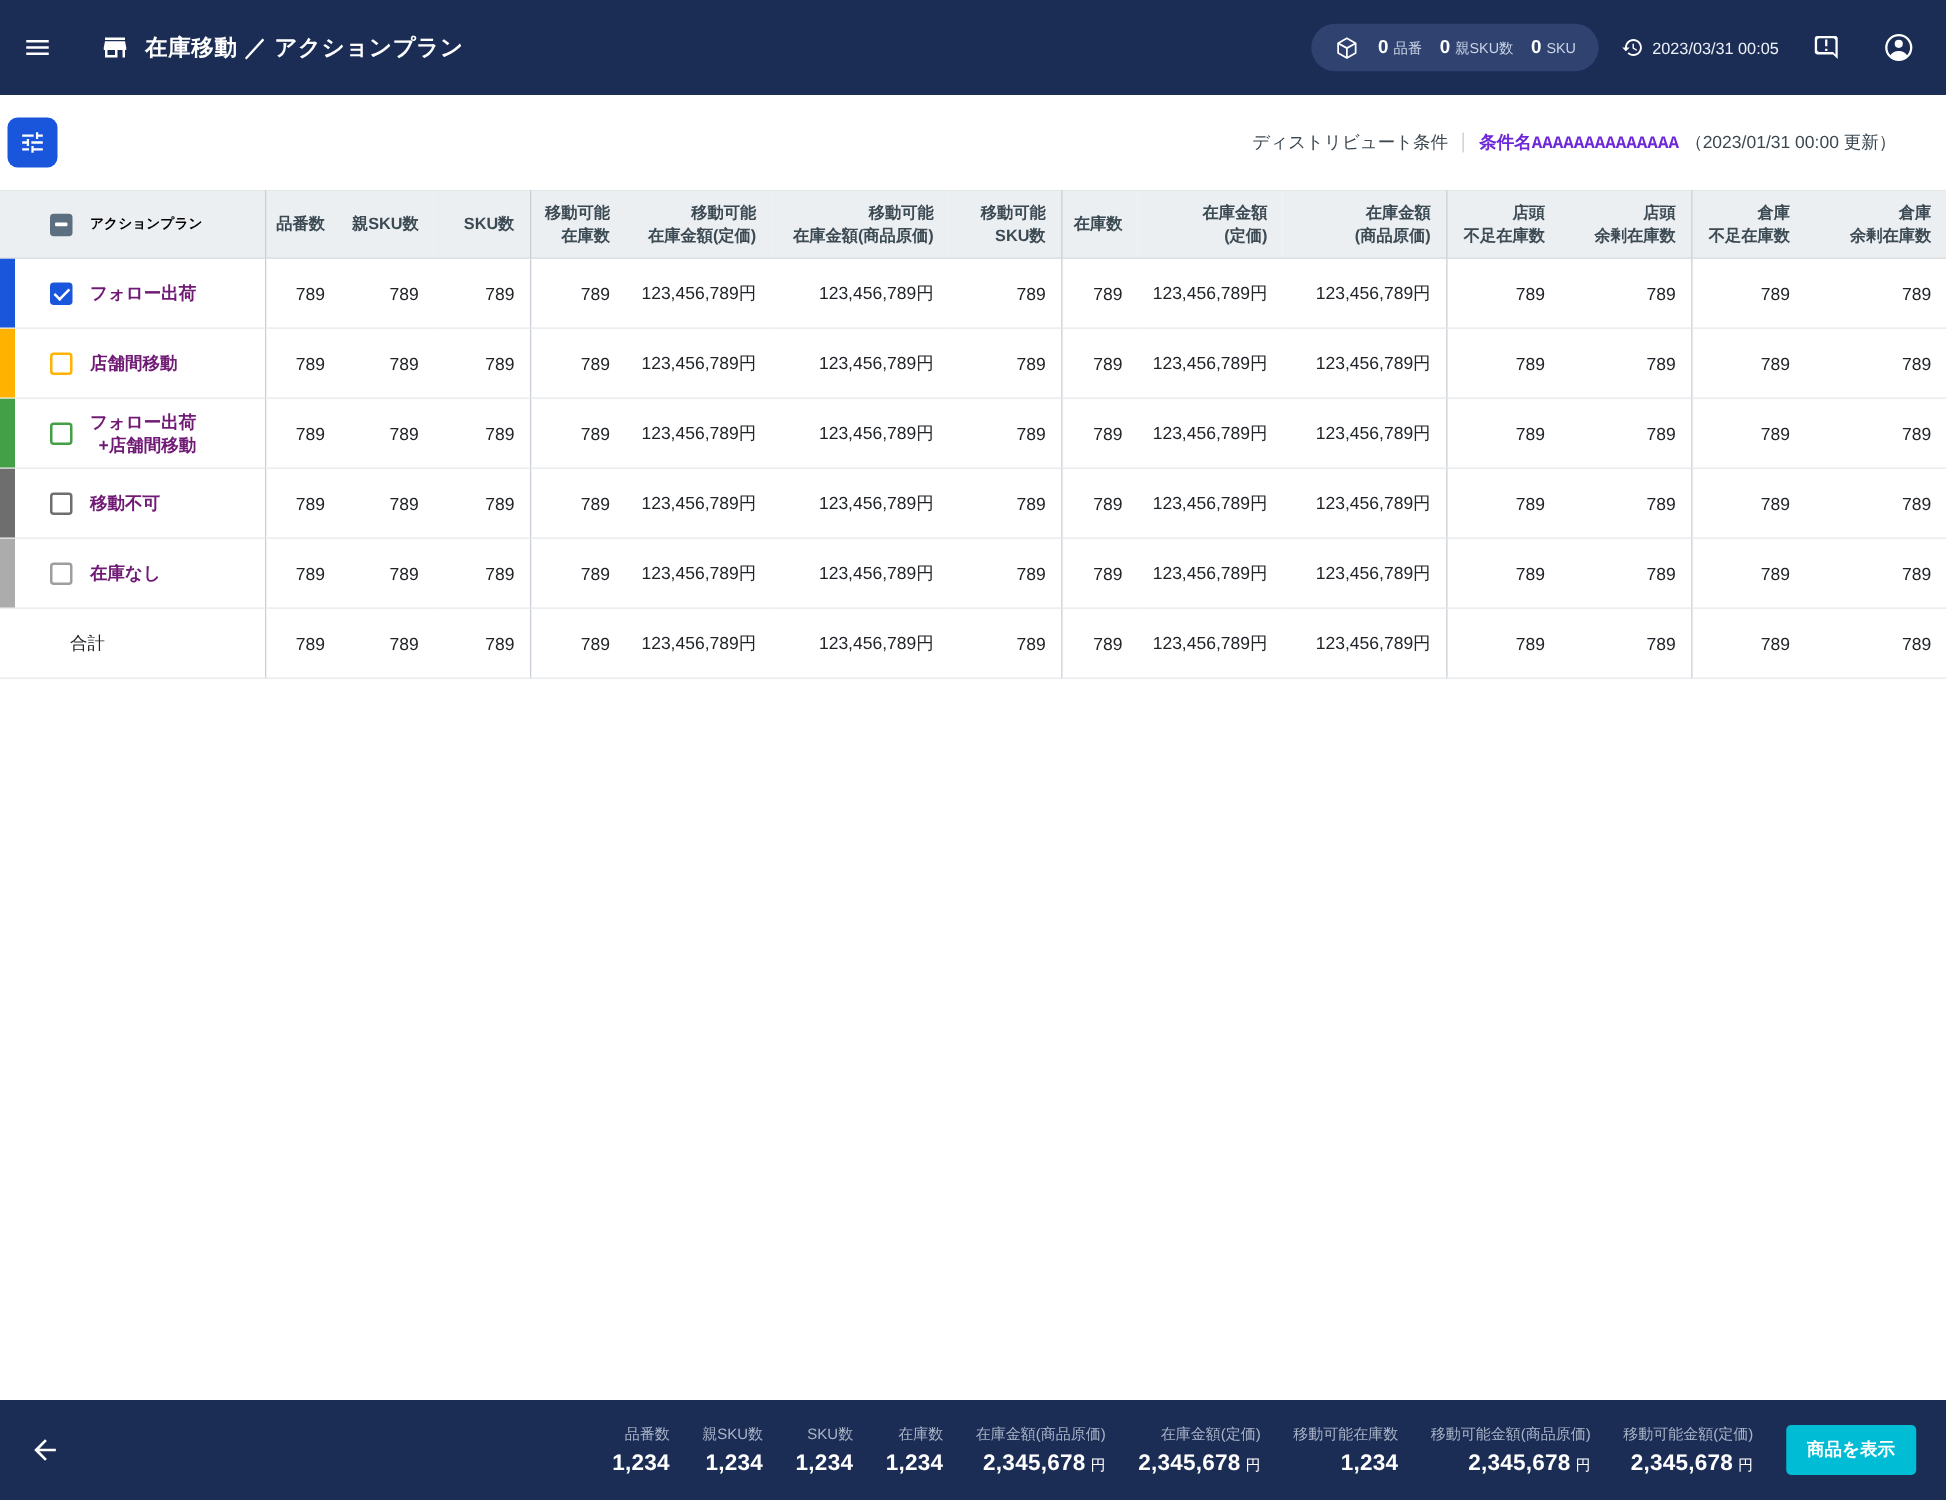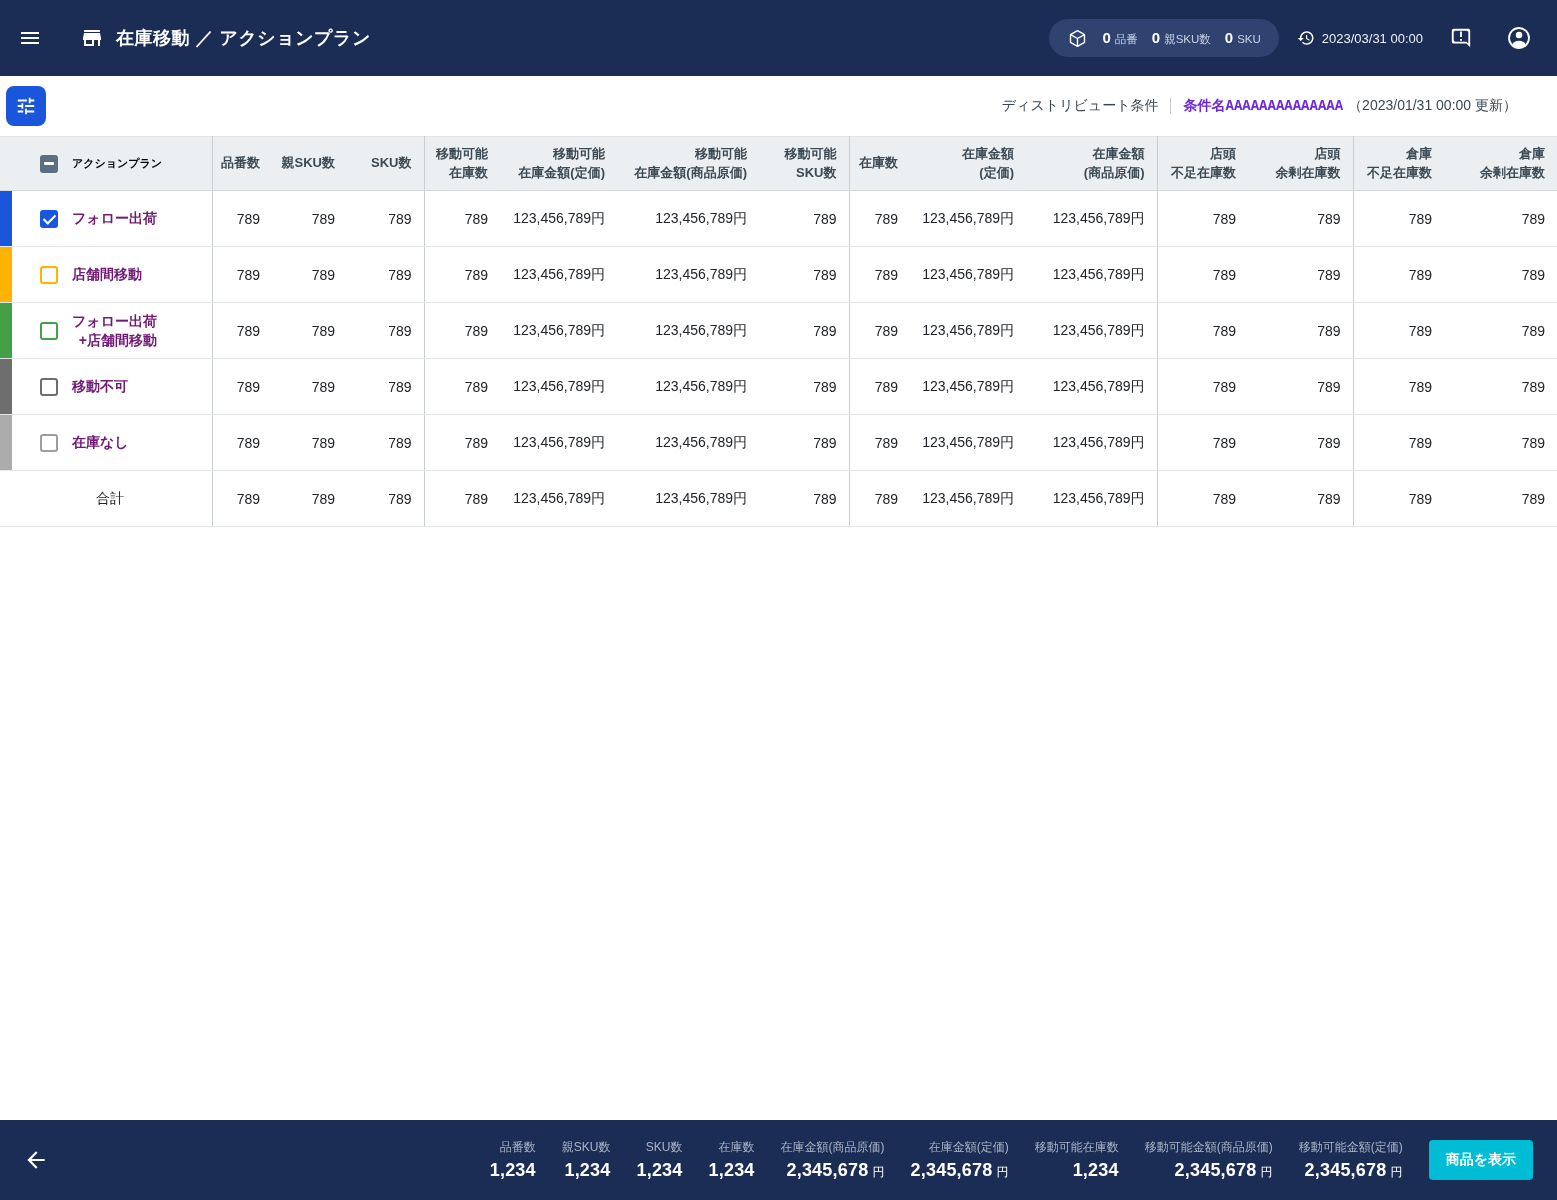--- a/index.html
+++ b/index.html
@@ -13,21 +13,21 @@
   .title-group { display:flex; align-items:center; gap:12px; margin-left:30px; }
   .app-title { font-size:18px; font-weight:bold; margin:0; letter-spacing:.5px; }
   .topbar-right { margin-left:auto; display:flex; align-items:center; gap:18px; }
   .counter-pill { background:#2F4270; border-radius:20px; height:38px; display:flex; align-items:center; gap:14px; padding:0 18px; }
   .citem b { font-size:15px; font-weight:bold; }
   .citem i { font-style:normal; font-size:11.5px; color:#C9D3E6; margin-left:4px; }
   .timestamp { display:flex; align-items:center; gap:7px; font-size:13px; color:#EDF1F8; }
   svg { display:block; }
 
   
-  .toolbar { height:60px; flex:none; display:flex; align-items:center; padding:0 40px 0 6px; background:#fff; }
+  .toolbar { height:76px; flex:none; display:flex; align-items:center; padding:0 40px 0 6px; background:#fff; }
   .filter-btn { width:40px; height:40px; border:none; border-radius:8px; background:#1A56DB; display:flex; align-items:center; justify-content:center; cursor:pointer; }
   .condition { margin-left:auto; display:flex; align-items:center; font-size:14px; color:#3A4750; }
   .condition .sep { width:1px; height:16px; background:#C4C9CE; margin:0 12px; }
   .condition .name { font-weight:bold; color:#6d28d9;font-family:Liberation Mono, monospace; }
   .condition .updated { margin-left:5px; }
 
   
   .main { flex:1; display:flex; flex-direction:column; background:#fff; overflow:hidden; }
   table { border-collapse:collapse; table-layout:fixed; width:1557px; flex:none; }
   thead th { background:#ECEFF1; height:54px; font-size:13px; font-weight:bold; color:#3C4A54;
@@ -35,21 +35,21 @@
     border-top:1px solid #E3E6E8; border-bottom:1px solid #D6DADE; }
   thead th.first { text-align:left; padding:0; }
   tbody td { height:56px; border-bottom:1px solid #E4E7EA; font-size:14px; color:#202428;
     text-align:right; padding:0 12px 0 0; background:#fff; }
   td.first { padding:0; }
   .group-border { border-right:1px solid #C9CED4; }
   .action-inner { position:relative; display:flex; align-items:center; height:100%; padding-left:40px; gap:14px; }
   .rowbar { position:absolute; left:0; top:0; bottom:0; width:12px; }
   .hlabel { font-size:11px; font-weight:bold; color:#000000; }
   .rlabel { font-weight:bold; font-size:14px; line-height:1.35; color:#701a75; }
-  .total-label { padding-left:96px; font-size:14px; color:#202428; text-align:left; }
+  .total-label { padding-left:56px; font-size:14px; color:#202428; text-align:left; }
 
   
   .cb { width:18px; height:18px; border-radius:3px; position:relative; flex:none; cursor:pointer; }
   .cb.unchecked { border:2px solid var(--cbc,#757575); background:#fff; }
   .cb.checked { background:var(--cbc,#1A56DB); }
   .cb.checked::after { content:""; position:absolute; left:6px; top:2px; width:5px; height:10px;
     border:solid #fff; border-width:0 2.5px 2.5px 0; transform:rotate(45deg); }
   .cb.indeterminate { background:var(--cbc,#5C6F80); }
   .cb.indeterminate::after { content:""; position:absolute; left:4px; top:7.5px; width:10px; height:2.5px; background:#fff; border-radius:1px; }
 
@@ -94,21 +94,21 @@
         <span class="citem"><b>0</b><i>品番</i></span>
         <span class="citem"><b>0</b><i>親SKU数</i></span>
         <span class="citem"><b>0</b><i>SKU</i></span>
       </div>
       <div class="timestamp">
         <span>
           <svg width="18" height="18" viewBox="0 0 24 24" fill="#fff">
               <path d="M13 3c-4.97 0-9 4.03-9 9H1l3.89 3.89.07.14L9 12H6c0-3.87 3.13-7 7-7s7 3.13 7 7-3.13 7-7 7c-1.93 0-3.68-.79-4.94-2.06l-1.42 1.42C8.27 19.99 10.51 21 13 21c4.97 0 9-4.03 9-9s-4.03-9-9-9zm-1 5v5l4.28 2.54.72-1.21-3.5-2.08V8H12z"></path>
             </svg>
         </span>
-        <span>2023/03/31 00:00</span>
+        <span>2023/03/31 00:05</span>
       </div>
       <button class="icon-btn">
         <svg width="22" height="22" viewBox="0 0 24 24" fill="#fff">
             <path d="M20 2H4c-1.1 0-2 .9-2 2v12c0 1.1.9 2 2 2h14l4 4V4c0-1.1-.9-2-2-2zm-2 14H6c-1.1 0-2-.9-2-2V6c0-1.1.9-2 2-2h12c1.1 0 2 .9 2 2v12l-2-2zm-7-3h2v2h-2zm0-8h2v6h-2z"></path>
           </svg>
       </button>
       <button class="icon-btn">
         <svg width="26" height="26" viewBox="0 0 24 24">
             <circle cx="12" cy="12" r="9.2" fill="none" stroke="#fff" stroke-width="1.7"></circle>
             <circle cx="12" cy="9.3" r="3" fill="#fff"></circle>

